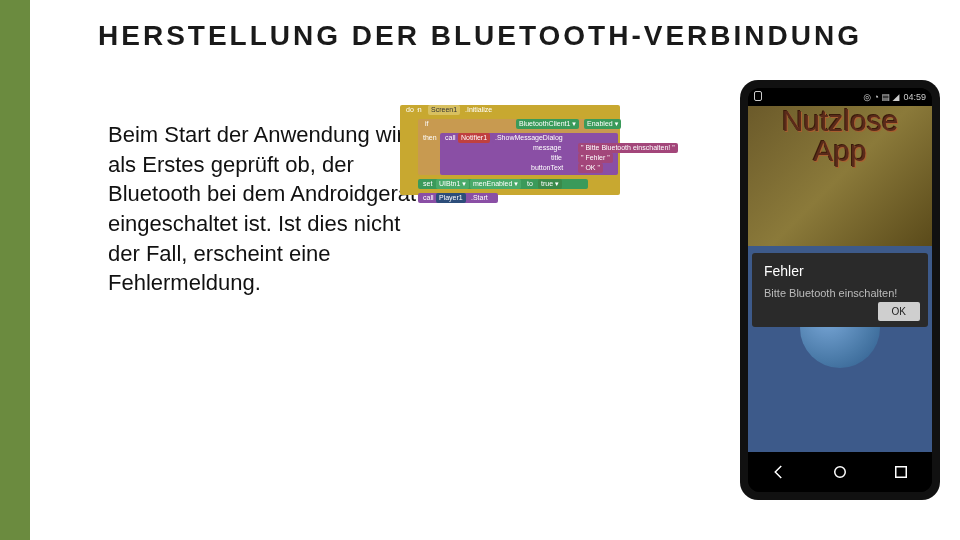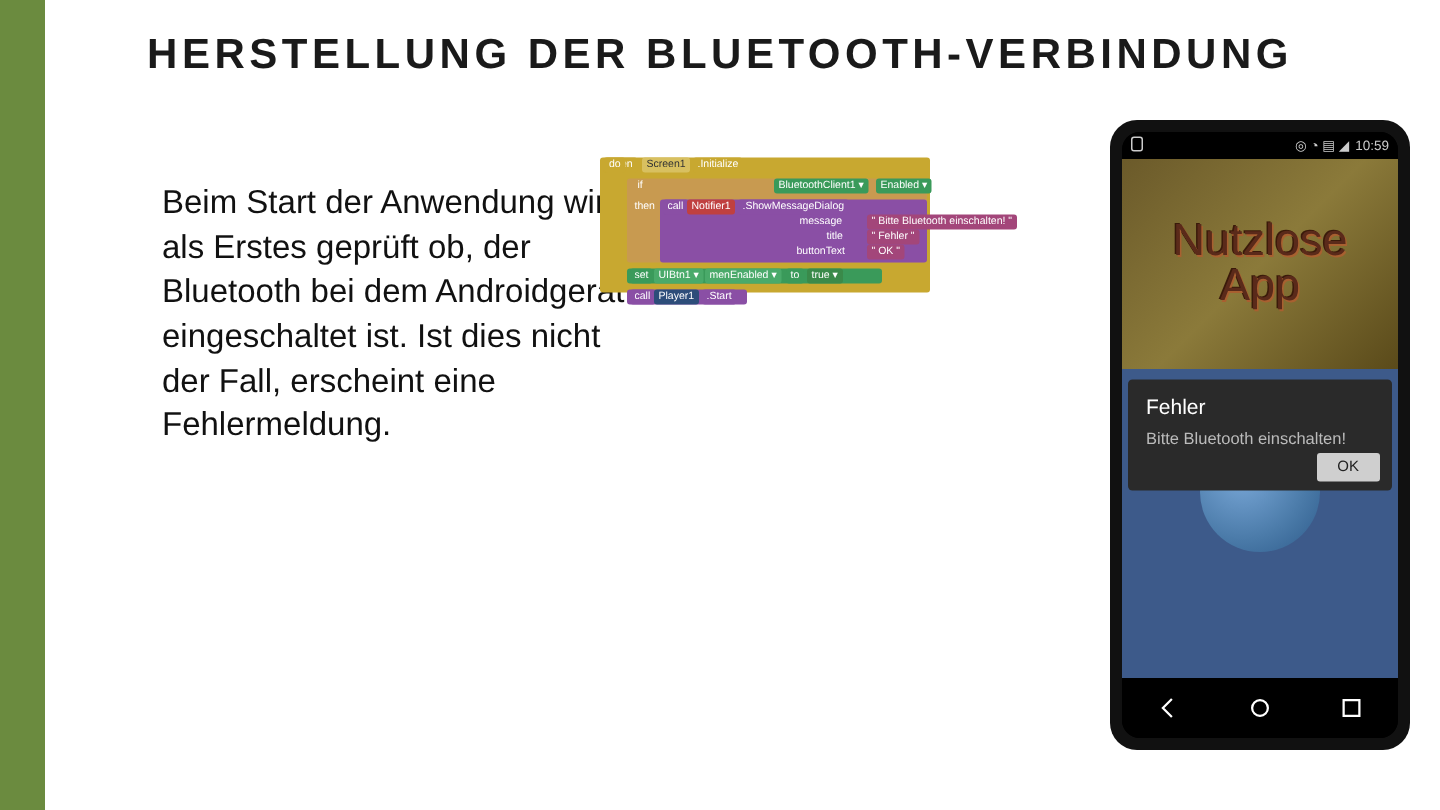--- a/index.html
+++ b/index.html
@@ -24,21 +24,21 @@
   
   .arrow { position: absolute; left: 615px; top: 150px; width: 120px; height: 2px; }
   .arrow-line { stroke: #d08a8a; stroke-width: 2; fill: none; }
   .arrow-head { fill: #d08a8a; }
 
   
   .phone { position: absolute; left: 740px; top: 80px; width: 200px; height: 420px; background: #111; border-radius: 18px; padding: 8px; }
   .phone-inner { width: 100%; height: 100%; background: #000; border-radius: 12px; position: relative; overflow: hidden; }
   .statusbar { position: absolute; top: 0; left: 0; right: 0; height: 18px; background: #000; color: #ccc; font-size: 9px; display: flex; justify-content: flex-end; align-items: center; padding: 0 6px; gap: 4px; }
   .status-lock { position: absolute; left: 6px; top: 3px; width: 8px; height: 10px; border: 1px solid #ccc; border-radius: 2px; }
-  .app-title-img { position: absolute; top: 18px; left: 0; right: 0; height: 140px; background: linear-gradient(135deg, #6b5a2a 0%, #8b7a3a 50%, #5a4a1a 100%); display: flex; flex-direction: column; align-items: center; justify-content: center; }
+  .app-title-img { position: absolute; top: 18px; left: 0; right: 0; height: 140px; background: linear-gradient(135deg, #6b5a2a 0%, #8b7a3a 50%, #5a4a1a 100%); display: flex; flex-direction: column; align-items: center; justify-content: flex-start; }
   .app-title-text { font-family: Impact, sans-serif; font-size: 30px; color: #5a2a1a; text-shadow: 1px 1px 0 #a86030, -1px -1px 0 #3a1a0a; line-height: 1.0; }
   .app-bg { position: absolute; top: 158px; left: 0; right: 0; bottom: 40px; background: #3d5a8a; }
   .app-circle { position: absolute; left: 50%; top: 200px; transform: translateX(-50%); width: 80px; height: 80px; border-radius: 50%; background: radial-gradient(circle at 35% 35%, #7aa8d8 0%, #4a7aa8 60%, #2d5a8a 100%); }
   .dialog { position: absolute; top: 165px; left: 4px; right: 4px; background: #2a2a2a; border-radius: 3px; padding: 10px 12px 28px 12px; color: #fff; }
   .dialog-title { font-size: 14px; color: #fff; margin-bottom: 8px; }
   .dialog-msg { font-size: 11px; color: #bbb; }
   .dialog-btn { position: absolute; bottom: 6px; right: 8px; background: #cfcfcf; color: #222; font-size: 10px; padding: 4px 14px; border-radius: 2px; margin-top: 47px; }
   .navbar { position: absolute; bottom: 0; left: 0; right: 0; height: 40px; background: #000; display: flex; justify-content: space-around; align-items: center; }
   .nav-icon { width: 18px; height: 18px; }
   .nav-icon svg { width: 100%; height: 100%; display: block; }
@@ -93,21 +93,21 @@
 <svg class="arrow" width="120" height="120">
   <path class="arrow-line" d="M0,5 Q60,5 105,100"></path>
   <polygon class="arrow-head" points="100,95 115,108 98,108"></polygon>
 </svg>
 
 <div class="phone">
   <div class="phone-inner">
     <div class="statusbar">
       <div class="status-lock"></div>
       <span>◎ ◔ ▤ ◢</span>
-      <span>10:59</span>
+      <span>04:59</span>
     </div>
     <div class="app-title-img">
       <div class="app-title-text">Nutzlose</div>
       <div class="app-title-text">App</div>
     </div>
     <div class="app-bg"></div>
     <div class="app-circle"></div>
     <div class="dialog">
       <div class="dialog-title">Fehler</div>
       <div class="dialog-msg">Bitte Bluetooth einschalten!</div>

